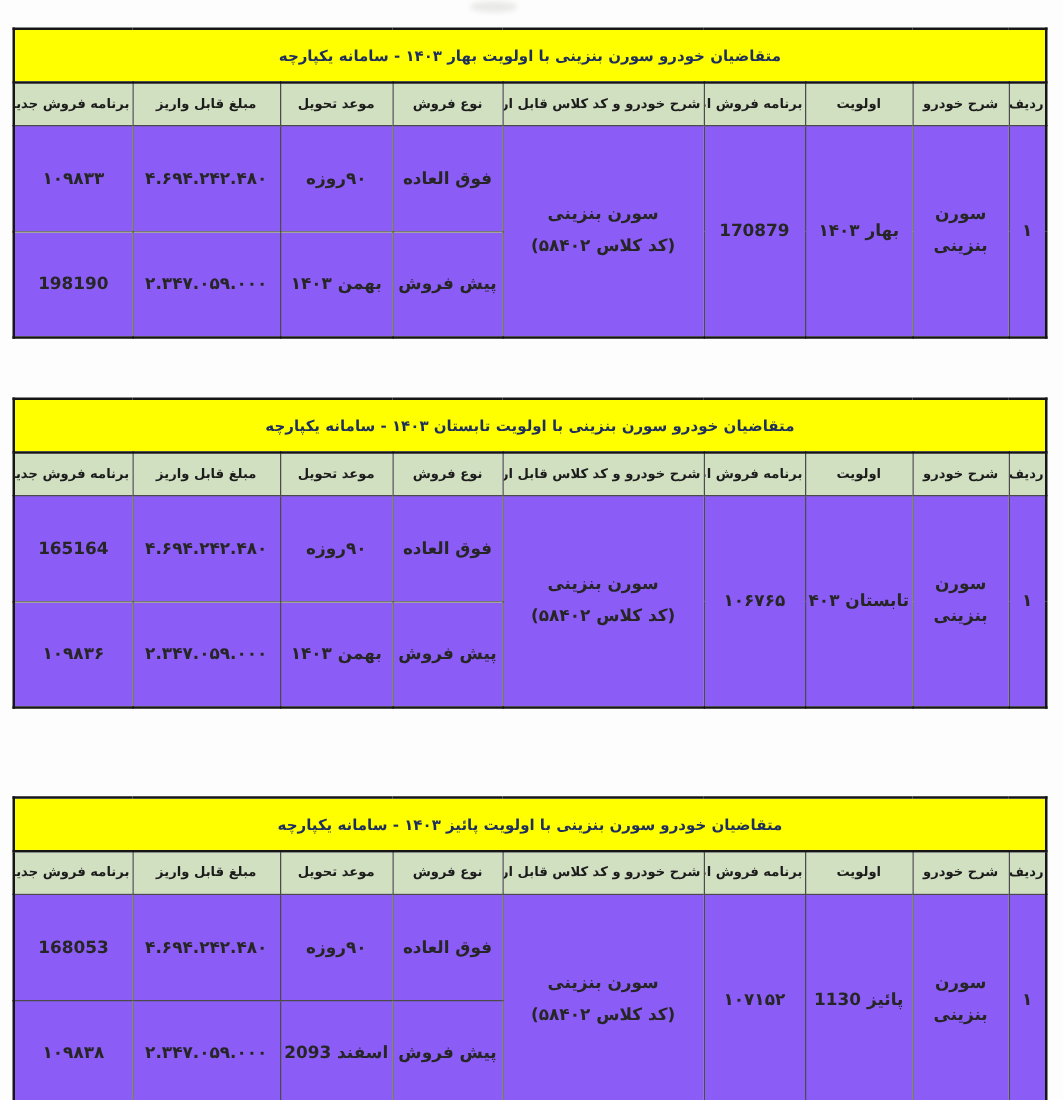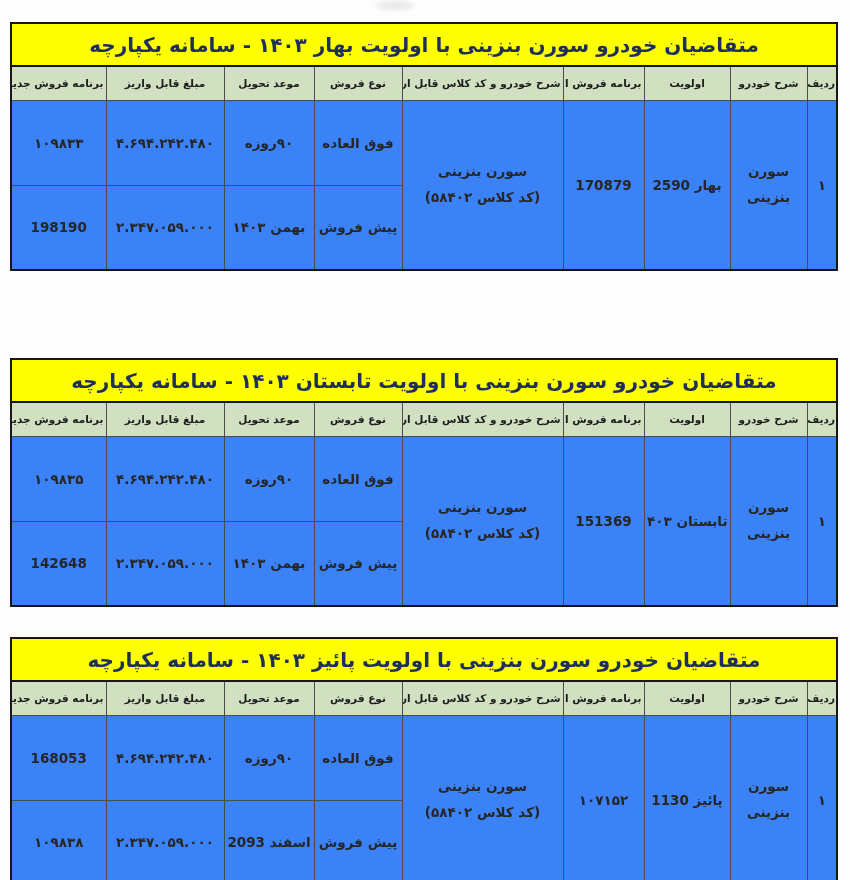--- a/index.html
+++ b/index.html
@@ -28,43 +28,43 @@
     border: 1px solid #4b4b4b;
     text-align: center;
     vertical-align: middle;
     font-weight: bold;
     padding: 2px;
     overflow: hidden;
   }
   .title-cell {
     background: #ffff00;
     color: #1e2f5e;
-    font-size: 20px;
+    font-size: 12px;
     height: 43px;
     border: 2px solid #161616 !important;
     letter-spacing: 0.2px;
   }
   .head-cell {
     background: #d2e0c2;
     color: #1c1c1c;
     font-size: 10.5px;
     height: 34px;
     white-space: nowrap;
   }
   .data-cell {
-    background: #3b82f6;
+    background: #8b5cf6;
     color: #262626;
     font-size: 13.5px;
   }
   tr.data-row { height: 85px; }
   .nowrap { white-space: nowrap; }
   .vehicle-wrap { width: 58px; margin: 0 auto; line-height: 1.9; }
   .class-line { line-height: 1.9; white-space: nowrap; }
   .t1 { top: 22px; }
-  .t2 { top: 318px; margin-top: 40px; }
+  .t2 { top: 318px; }
   .t3 { top: 637px; }
 </style>
 </head>
 <body>
 
 <div class="scan-artifact"></div>
 
 <table class="sales-table t1" dir="rtl">
   <colgroup>
     <col style="width:30px">
@@ -90,21 +90,21 @@
     <th class="head-cell">نوع فروش</th>
     <th class="head-cell">موعد تحویل</th>
     <th class="head-cell">مبلغ قابل واریز</th>
     <th class="head-cell">برنامه فروش جدید</th>
   </tr>
   <tr class="data-row">
     <td class="data-cell" rowspan="2">۱</td>
     <td class="data-cell" rowspan="2">
       <div class="vehicle-wrap">سورن بنزینی</div>
     </td>
-    <td class="data-cell nowrap" rowspan="2">بهار 2590</td>
+    <td class="data-cell nowrap" rowspan="2">بهار ۱۴۰۳</td>
     <td class="data-cell nowrap" rowspan="2">170879</td>
     <td class="data-cell" rowspan="2">
       <div class="class-line">سورن بنزینی</div>
       <div class="class-line">(کد کلاس ۵۸۴۰۲)</div>
     </td>
     <td class="data-cell nowrap">فوق العاده</td>
     <td class="data-cell nowrap">۹۰روزه</td>
     <td class="data-cell nowrap">۴.۶۹۴.۲۴۲.۴۸۰</td>
     <td class="data-cell nowrap">۱۰۹۸۳۳</td>
   </tr>
@@ -143,35 +143,35 @@
     <th class="head-cell">موعد تحویل</th>
     <th class="head-cell">مبلغ قابل واریز</th>
     <th class="head-cell">برنامه فروش جدید</th>
   </tr>
   <tr class="data-row">
     <td class="data-cell" rowspan="2">۱</td>
     <td class="data-cell" rowspan="2">
       <div class="vehicle-wrap">سورن بنزینی</div>
     </td>
     <td class="data-cell nowrap" rowspan="2">تابستان ۱۴۰۳</td>
-    <td class="data-cell nowrap" rowspan="2">151369</td>
+    <td class="data-cell nowrap" rowspan="2">۱۰۶۷۶۵</td>
     <td class="data-cell" rowspan="2">
       <div class="class-line">سورن بنزینی</div>
       <div class="class-line">(کد کلاس ۵۸۴۰۲)</div>
     </td>
     <td class="data-cell nowrap">فوق العاده</td>
     <td class="data-cell nowrap">۹۰روزه</td>
     <td class="data-cell nowrap">۴.۶۹۴.۲۴۲.۴۸۰</td>
-    <td class="data-cell nowrap">۱۰۹۸۳۵</td>
+    <td class="data-cell nowrap">165164</td>
   </tr>
   <tr class="data-row">
     <td class="data-cell nowrap">پیش فروش</td>
     <td class="data-cell nowrap">بهمن ۱۴۰۳</td>
     <td class="data-cell nowrap">۲.۳۴۷.۰۵۹.۰۰۰</td>
-    <td class="data-cell nowrap">142648</td>
+    <td class="data-cell nowrap">۱۰۹۸۳۶</td>
   </tr>
 </tbody>
   </table>
 
 <table class="sales-table t3" dir="rtl">
   <colgroup>
     <col style="width:30px">
       <col style="width:77px">
       <col style="width:86px">
       <col style="width:81px">

